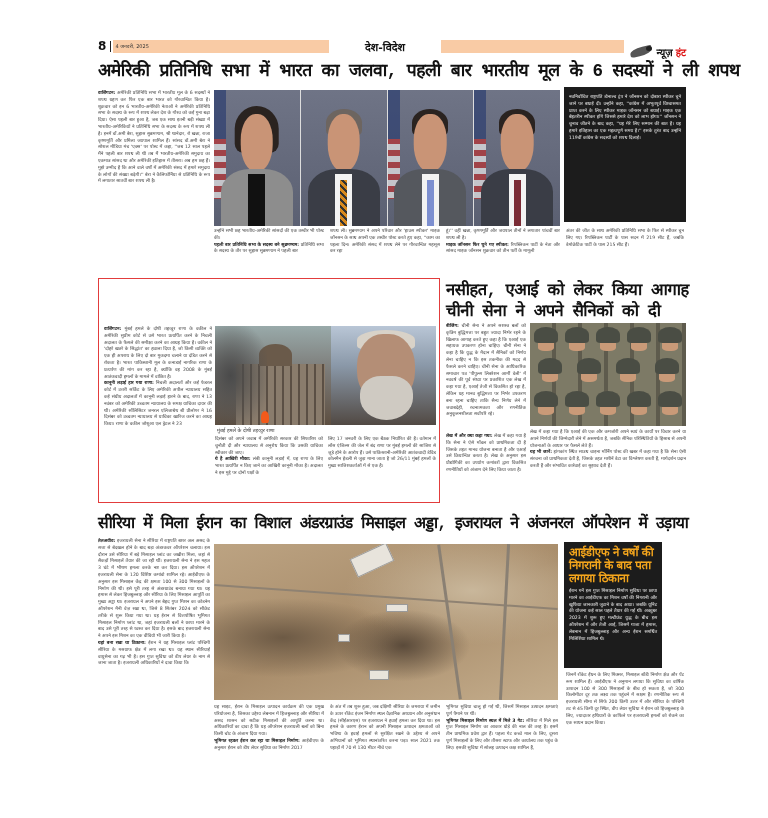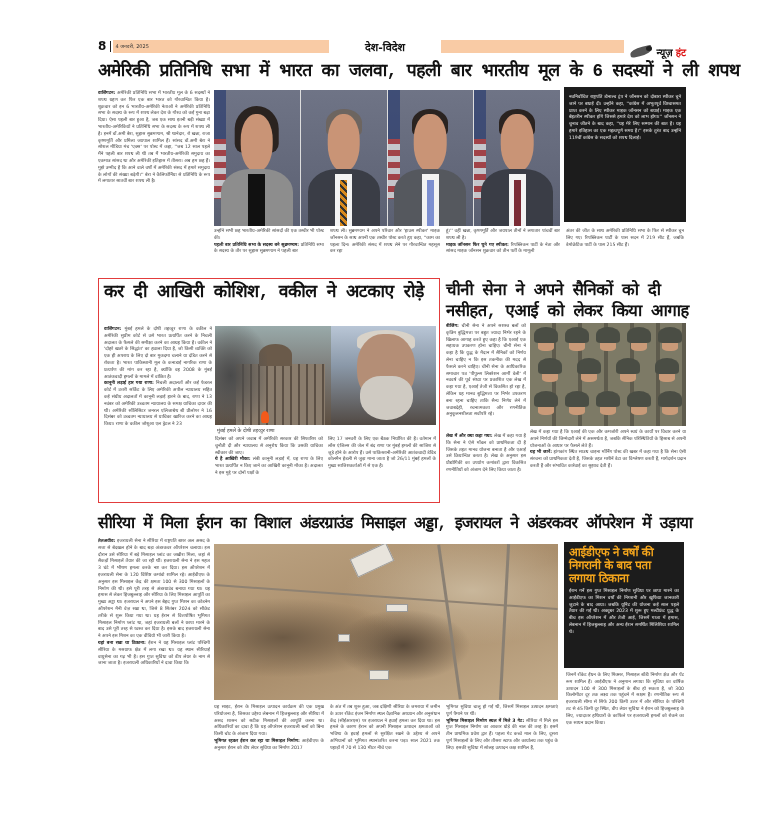--- a/index.html
+++ b/index.html
@@ -156,21 +156,20 @@
 
   <div class="trump-box" style="left:466px; top:49px; width:122px; height:135px;">
     <div class="box-text">नवनिर्वाचित राष्ट्रपति डोनाल्ड ट्रंप ने जॉनसन को दोबारा स्पीकर चुने जाने पर बधाई दी। उन्होंने कहा, ''कांग्रेस में अभूतपूर्व विश्वासमत प्राप्त करने के लिए स्पीकर माइक जॉनसन को बधाई। माइक एक बेहतरीन स्पीकर होंगे जिससे हमारे देश को लाभ होगा।'' जॉनसन ने चुनाव जीतने के बाद कहा, ''यह मेरे लिए सम्मान की बात है। यह हमारे इतिहास का एक महत्वपूर्ण समय है।'' इसके तुरंत बाद उन्होंने 119वीं कांग्रेस के सदस्यों को शपथ दिलाई।</div>
   </div>
   <div class="col body-text" style="left:468px; top:190px; width:118px; height:45px;">
     <span>अंतर की जीत के साथ अमेरिकी प्रतिनिधि सभा के फिर से स्पीकर चुन लिए गए। रिपब्लिकन पार्टी के पास सदन में 219 सीट हैं, जबकि डेमोक्रेटिक पार्टी के पास 215 सीट हैं।</span>
   </div>
 
   <div class="rana-frame" style="left:0; top:240px; width:342px; height:225px;"></div>
   <div class="headline" style="left:6px; top:244px; font-size:17.5px; line-height:21px;">
-    <div>कर दी आखिरी कोशिश, वकील ने अटकाए रोड़े</div>
   </div>
   <div class="col body-text" style="left:6px; top:288px; width:108px; height:174px;">
     <b>वाशिंगटन:</b>
     <span>मुंबई हमले के दोषी तहव्वुर राणा के वकील ने अमेरिकी सुप्रीम कोर्ट से उसे भारत प्रत्यर्पित करने के निचली अदालत के फैसले की समीक्षा करने का आग्रह किया है। वकील ने 'दोहरे खतरे के सिद्धांत' का हवाला दिया है, जो किसी व्यक्ति को एक ही अपराध के लिए दो बार मुकदमा चलाने या दंडित करने से रोकता है। भारत पाकिस्तानी मूल के कनाडाई नागरिक राणा के प्रत्यर्पण की मांग कर रहा है, क्योंकि वह 2008 के मुंबई आतंकवादी हमलों के मामले में वांछित है।</span><br>
     <b>कानूनी लड़ाई हार गया राणा:</b>
     <span>निचली अदालतों और कई फेडरल कोर्ट में उत्तरी सर्किट के लिए अमेरिकी अपील न्यायालय सहित कई संघीय अदालतों में कानूनी लड़ाई हारने के बाद, राणा ने 13 नवंबर को अमेरिकी उच्चतम न्यायालय के समक्ष याचिका दायर की थी। अमेरिकी सॉलिसिटर जनरल एलिजाबेथ बी प्रीलोगर ने 16 दिसंबर को उच्चतम न्यायालय से याचिका खारिज करने का आग्रह किया। राणा के वकील जोशुआ एल ड्रेटल ने 23</span>
   </div>
   <div class="photo mumbai" style="left:117px; top:288px; width:116px; height:99px;">
     <div class="building"></div>
       <div class="dome"></div>
@@ -186,22 +185,22 @@
   <div class="col body-text" style="left:117px; top:398px; width:108px; height:64px;">
     <span>दिसंबर को अपने जवाब में अमेरिकी सरकार की सिफारिश को चुनौती दी और न्यायालय से अनुरोध किया कि उसकी याचिका स्वीकार की जाए।</span><br>
     <b>ये है आखिरी मौका:</b>
     <span>लंबी कानूनी लड़ाई में, यह राणा के लिए भारत प्रत्यर्पित न किए जाने का आखिरी कानूनी मौका है। अदालत ने इस मुद्दे पर दोनों पक्षों के</span>
   </div>
   <div class="col body-text" style="left:230px; top:398px; width:108px; height:64px;">
     <span>लिए 17 जनवरी के लिए एक बैठक निर्धारित की है। वर्तमान में लॉस एंजिल्स की जेल में बंद राणा पर मुंबई हमलों की साजिश से जुड़े होने के आरोप हैं। उसे पाकिस्तानी-अमेरिकी आतंकवादी डेविड कोलमैन हेडली से जुड़ा माना जाता है जो 26/11 मुंबई हमलों के मुख्य साजिशकर्ताओं में से एक है।</span>
   </div>
 
   <div class="headline" style="left:348px; top:242px; font-size:16.5px; line-height:21px;">
+    <div>नसीहत, एआई को लेकर किया आगाह</div>
     <div>चीनी सेना ने अपने सैनिकों को दी</div>
-    <div>नसीहत, एआई को लेकर किया आगाह</div>
   </div>
   <div class="col body-text" style="left:348px; top:285px; width:80px; height:110px;">
     <b>बीजिंग:</b>
     <span>चीनी सेना ने अपने सशस्त्र बलों को कृत्रिम बुद्धिमत्ता पर बहुत ज्यादा निर्भर रहने के खिलाफ आगाह करते हुए कहा है कि एआई एक सहायक उपकरण होना चाहिए। चीनी सेना ने कहा है कि युद्ध के मैदान में सैनिकों को निर्णय लेना चाहिए न कि इस तकनीक की मदद से फैसले करने चाहिए। चीनी सेना के आधिकारिक समाचार पत्र 'पीपुल्स लिबरेशन आर्मी डेली' में नववर्ष की पूर्व संध्या पर प्रकाशित एक लेख में कहा गया है, एआई तेजी से विकसित हो रहा है, लेकिन यह मानव बुद्धिमत्ता पर निर्भर उपकरण बना रहना चाहिए ताकि सैन्य निर्णय लेने में जवाबदेही, रचनात्मकता और रणनीतिक अनुकूलनशीलता सर्वोपरि रहे।</span>
   </div>
   <div class="photo soldiers" style="left:432px; top:285px; width:156px; height:103px;">
     <div class="row" style="top:4%;">
         <div class="helmet"></div>
         <div class="helmet"></div>
         <div class="helmet"></div>
@@ -225,21 +224,21 @@
   <div class="col body-text" style="left:348px; top:395px; width:80px; height:70px;">
     <b>लेख में और क्या कहा गया:</b>
     <span>लेख में कहा गया है कि सेना ने ऐसे मॉडल को प्राथमिकता दी है जिसके तहत मानव योजना बनाता है और एआई उसे क्रियान्वित करता है। लेख के अनुसार इस प्रौद्योगिकी का उपयोग कमांडरों द्वारा विकसित रणनीतियों को अंजाम देने लिए किया जाता है।</span>
   </div>
   <div class="col body-text" style="left:432px; top:391px; width:156px; height:74px;">
     <span>लेख में कहा गया है कि एआई की एक और कमजोरी अपने स्वयं के कार्यों पर विचार करने या अपने निर्णयों की जिम्मेदारी लेने में असमर्थता है, जबकि सैनिक परिस्थितियों के हिसाब से अपनी योजनाओं के आधार पर फैसले लेते हैं।</span><br>
     <b>यह भी जानें:</b>
     <span>हांगकांग स्थित साउथ चाइना मॉर्निंग पोस्ट की खबर में कहा गया है कि सेना ऐसी संरचना को प्राथमिकता देती है, जिसके तहत मशीनें डेटा का विश्लेषण करती हैं, मार्गदर्शन प्रदान करती हैं और संभावित कार्रवाई का सुझाव देती हैं।</span>
   </div>
 
-  <div class="headline" style="left:0; top:473px; font-size:15.8px; letter-spacing:-0.7px;">सीरिया में मिला ईरान का विशाल अंडरग्राउंड मिसाइल अड्डा, इजरायल ने अंडरकवर ऑपरेशन में उड़ाया</div>
+  <div class="headline" style="left:0; top:473px; font-size:15.8px; letter-spacing:-0.7px;">सीरिया में मिला ईरान का विशाल अंडरग्राउंड मिसाइल अड्डा, इजरायल ने अंजनरल ऑपरेशन में उड़ाया</div>
   <div class="col body-text" style="left:0; top:500px; width:112px; height:280px;">
     <b>तेलअवीव:</b>
     <span>इजरायली सेना ने सीरिया में राष्ट्रपति बशर अल असद के सत्ता से बेदखल होने के बाद बड़ा अंडरकवर ऑपरेशन चलाया। इस दौरान उसे सीरिया में बड़े मिसाइल प्लांट का जखीरा मिला, जहां से सैकड़ों मिसाइलें तैयार की जा रही थीं। इजरायली सेना ने इस महज 3 घंटे में भीषण हमला करके नष्ट कर दिया। इस ऑपरेशन में इजरायली सेना के 120 विशिष्ट कमांडो शामिल रहे। आईडीएफ के अनुसार इस मिसाइल केंद्र की क्षमता 100 से 300 मिसाइलों के निर्माण की थी। इसे पूरी तरह से अंडरग्राउंड बनाया गया था। यह हमास से लेकर हिजबुल्लाह और सीरिया के लिए मिसाइल आपूर्ति का मुख्य अड्डा था। इजरायल ने अपने इस बेहद गुप्त मिशन का कोडनेम ऑपरेशन मैनी वेज़ रखा था, जिसे 8 सितंबर 2024 को सीक्रेट तरीके से शुरू किया गया था। यह ईरान से वित्तपोषित भूमिगत मिसाइल निर्माण प्लांट था, जहां इजरायली बलों ने छापा मारने के बाद उसे पूरी तरह से ध्वस्त कर दिया है। इसके बाद इजरायली सेना ने अपने इस मिशन का एक वीडियो भी जारी किया है।</span><br>
     <b>यहां बना रखा था ठिकाना:</b>
     <span>ईरान ने यह मिसाइल प्लांट पश्चिमी सीरिया के मसयाफ क्षेत्र में लगा रखा था। यह स्थान सीरियाई वायुसेना का गढ़ भी है। इस गुप्त सुविधा को डीप लेयर के नाम से जाना जाता है। इजरायली अधिकारियों ने दावा किया कि</span>
   </div>
   <div class="photo satellite" style="left:116px; top:506px; width:344px; height:156px;">
     <div class="road" style="left:0; top:52px; width:100%; transform:rotate(4deg);"></div>
     <div class="road v" style="left:84%; top:0; transform:rotate(3deg);"></div>
     <div class="road v" style="left:68%; top:0; transform:rotate(-8deg);"></div>
@@ -255,21 +254,21 @@
   </div>
   <div class="col body-text" style="left:232px; top:666px; width:110px; height:114px;">
     <span>के अंत में तब शुरू हुआ, जब दक्षिणी सीरिया के जमराया में जमीन के ऊपर रॉकेट इंजन निर्माण स्थल वैज्ञानिक अध्ययन और अनुसंधान केंद्र (सीईआरएस) पर इजरायल ने हवाई हमला कर दिया था। इस हमले के कारण ईरान को अपनी मिसाइल उत्पादन क्षमताओं को भविष्य के हवाई हमलों से सुरक्षित रखने के उद्देश्य से अपने अभियानों को भूमिगत स्थानांतरित करना पड़ा। साल 2021 तक पहाड़ों में 70 से 130 मीटर नीचे एक</span>
   </div>
   <div class="col body-text" style="left:348px; top:666px; width:112px; height:114px;">
     <span>भूमिगत सुविधा चालू हो गई थी, जिसमें मिसाइल उत्पादन क्षमताएं पूर्ण पैमाने पर थीं।</span><br>
     <b>भूमिगत मिसाइल निर्माण स्थल में मिले 3 गेट:</b>
     <span>सीरिया में मिले इस गुप्त मिसाइल निर्माण का आकार घोड़े की नाल की तरह है। इसमें तीन प्राथमिक प्रवेश द्वार हैं। पहला गेट कच्चे माल के लिए, दूसरा पूर्ण मिसाइलों के लिए और तीसरा स्टाफ और कार्यालय तक पहुंच के लिए। इसकी सुविधा में सोलह उत्पादन कक्ष शामिल हैं,</span>
   </div>
 
-  <div class="idf-box" style="left:466px; top:504px; width:120px; height:126px;">
+  <div class="idf-box" style="left:466px; top:504px; width:98px; height:126px;">
     <div class="box-title">आईडीएफ ने वर्षों की निगरानी के बाद पता लगाया ठिकाना</div>
     <div class="box-text">ईरान गर्ने इस गुप्त मिसाइल निर्माण सुविधा पर छापा मारने का आईडीएफ का मिशन वर्षों की निगरानी और खुफिया जानकारी जुटाने के बाद आया। जबकि यूनिट की योजना कई साल पहले तैयार की गई थी। अक्टूबर 2023 में शुरू हुए मल्टीफ्रंट युद्ध के बीच इस ऑपरेशन में और तेजी आई, जिसमें गाजा में हमास, लेबनान में हिजबुल्लाह और अन्य ईरान समर्थित मिलिशिया शामिल थे।</div>
   </div>
   <div class="col body-text" style="left:468px; top:634px; width:118px; height:146px;">
     <span>जिनमें रॉकेट ईंधन के लिए मिक्सर, मिसाइल बॉडी निर्माण क्षेत्र और पेंट रूम शामिल हैं। आईडीएफ ने अनुमान लगाया कि सुविधा का वार्षिक उत्पादन 100 से 300 मिसाइलों के बीच हो सकता है, जो 300 किलोमीटर दूर तक लक्ष्य तक पहुंचने में सक्षम हैं। रणनीतिक रूप से इजरायली सीमा से सिर्फ 200 किमी उत्तर में और सीरिया के पश्चिमी तट से 45 किमी दूर स्थित, डीप लेयर सुविधा ने ईरान को हिजबुल्लाह के लिए, ज्यादातर हथियारों के काफिले पर इजरायली हमलों को रोकने का एक साधन प्रदान किया।</span>
   </div>
 
 </div>
 
 </body></html>

